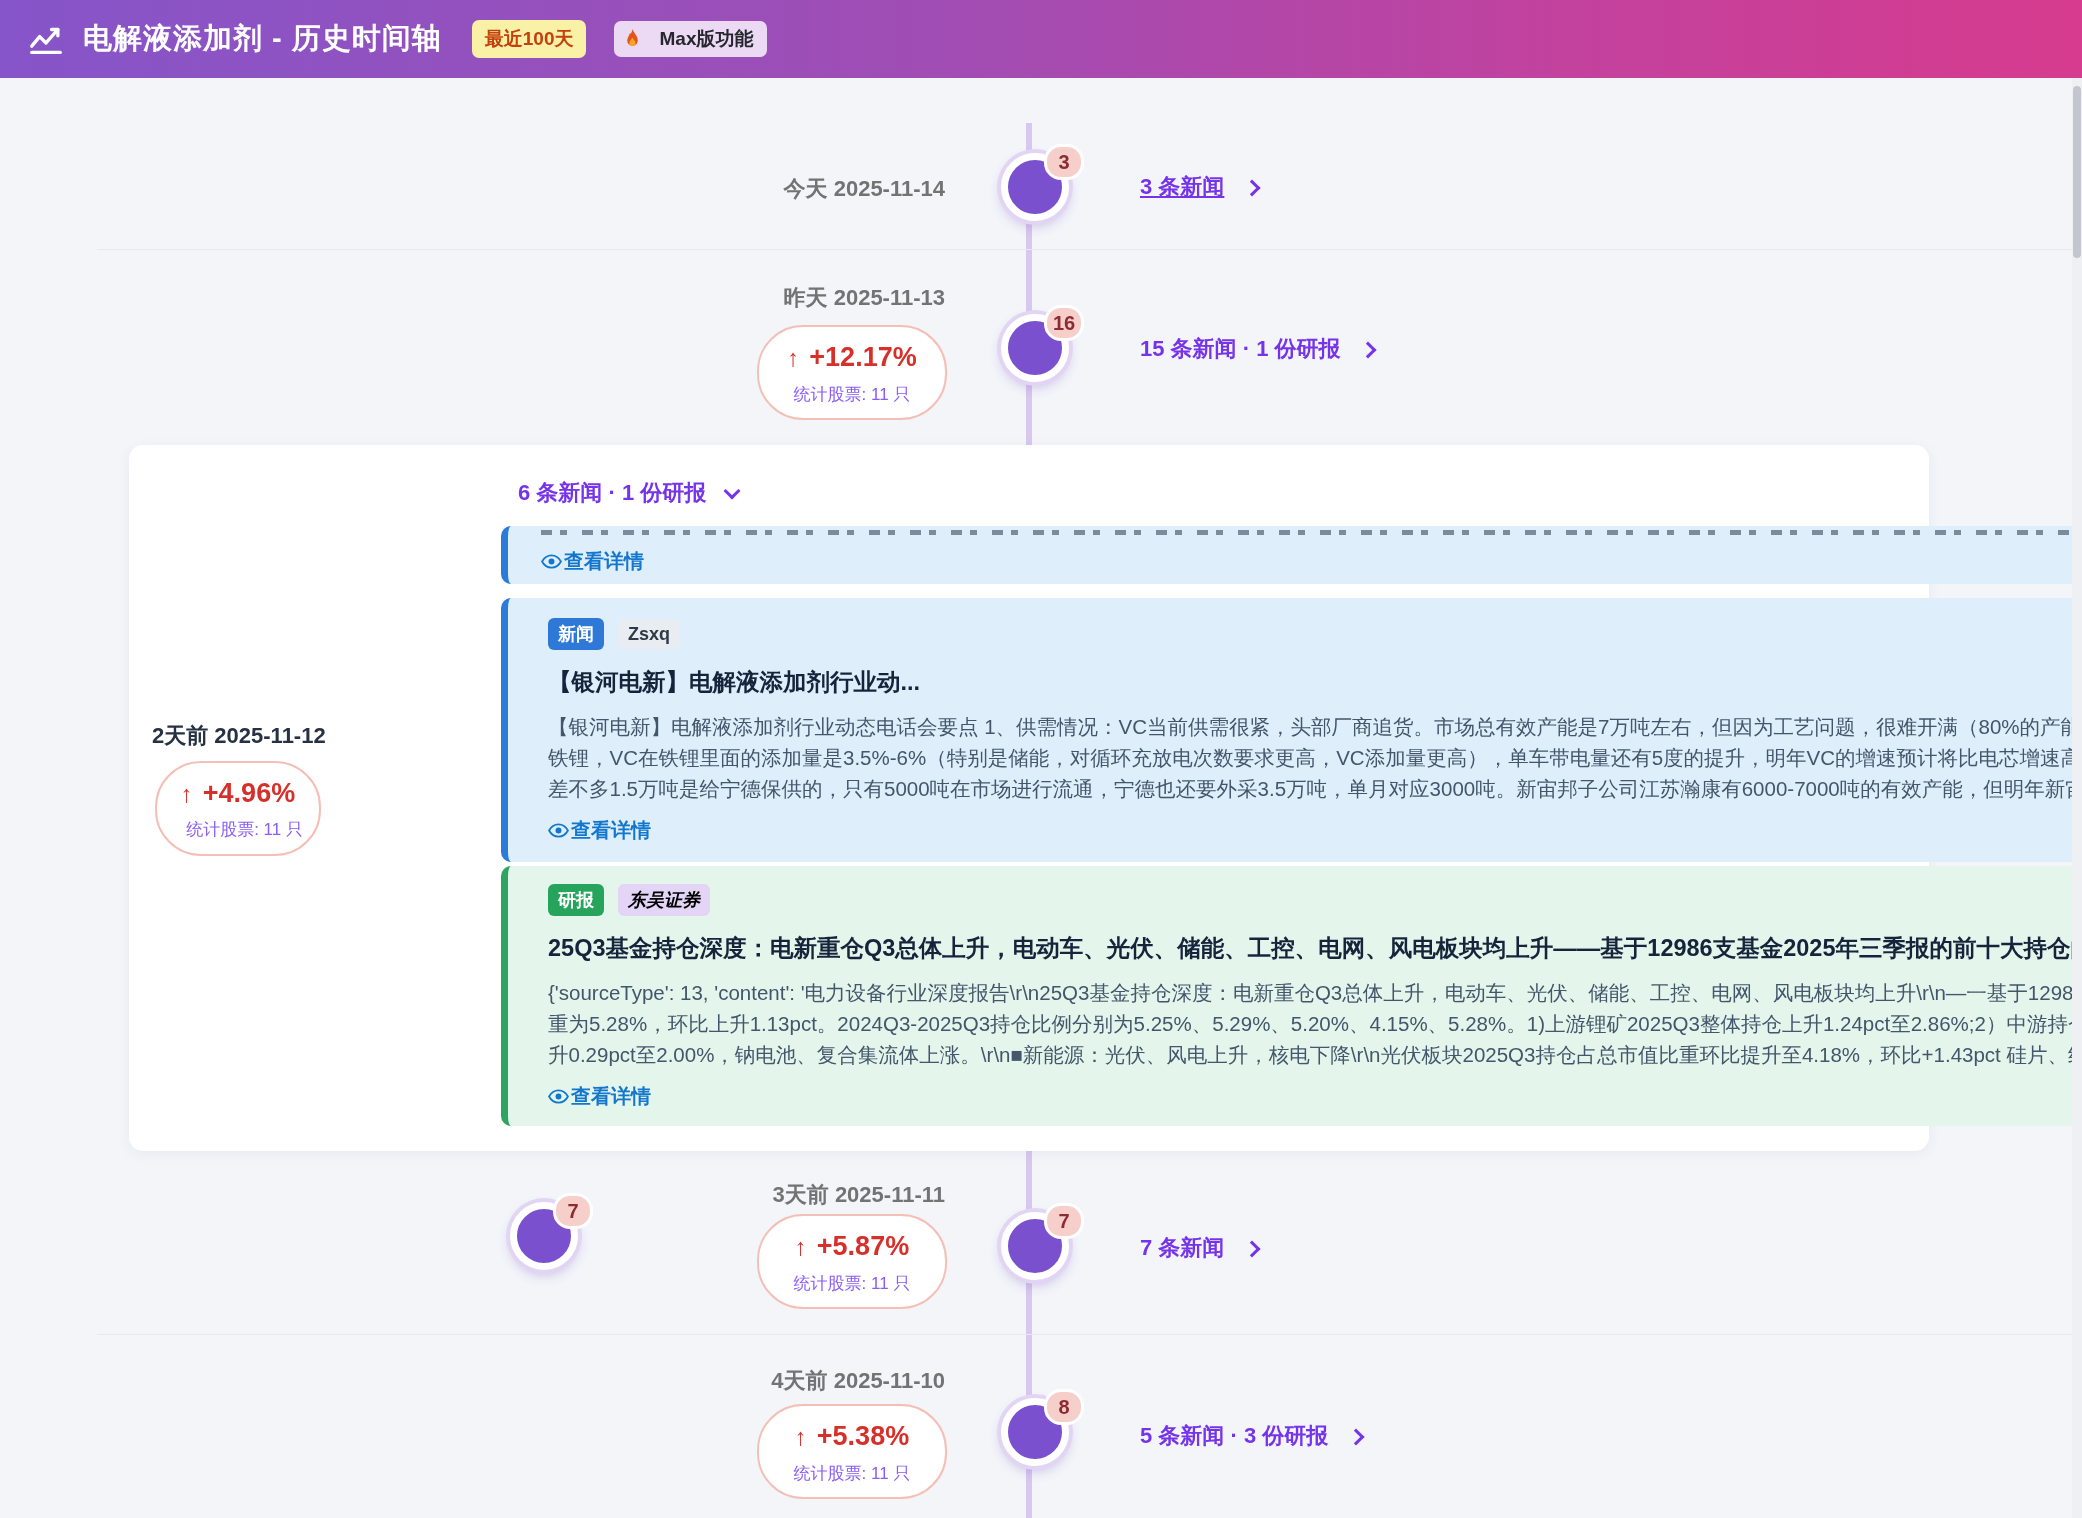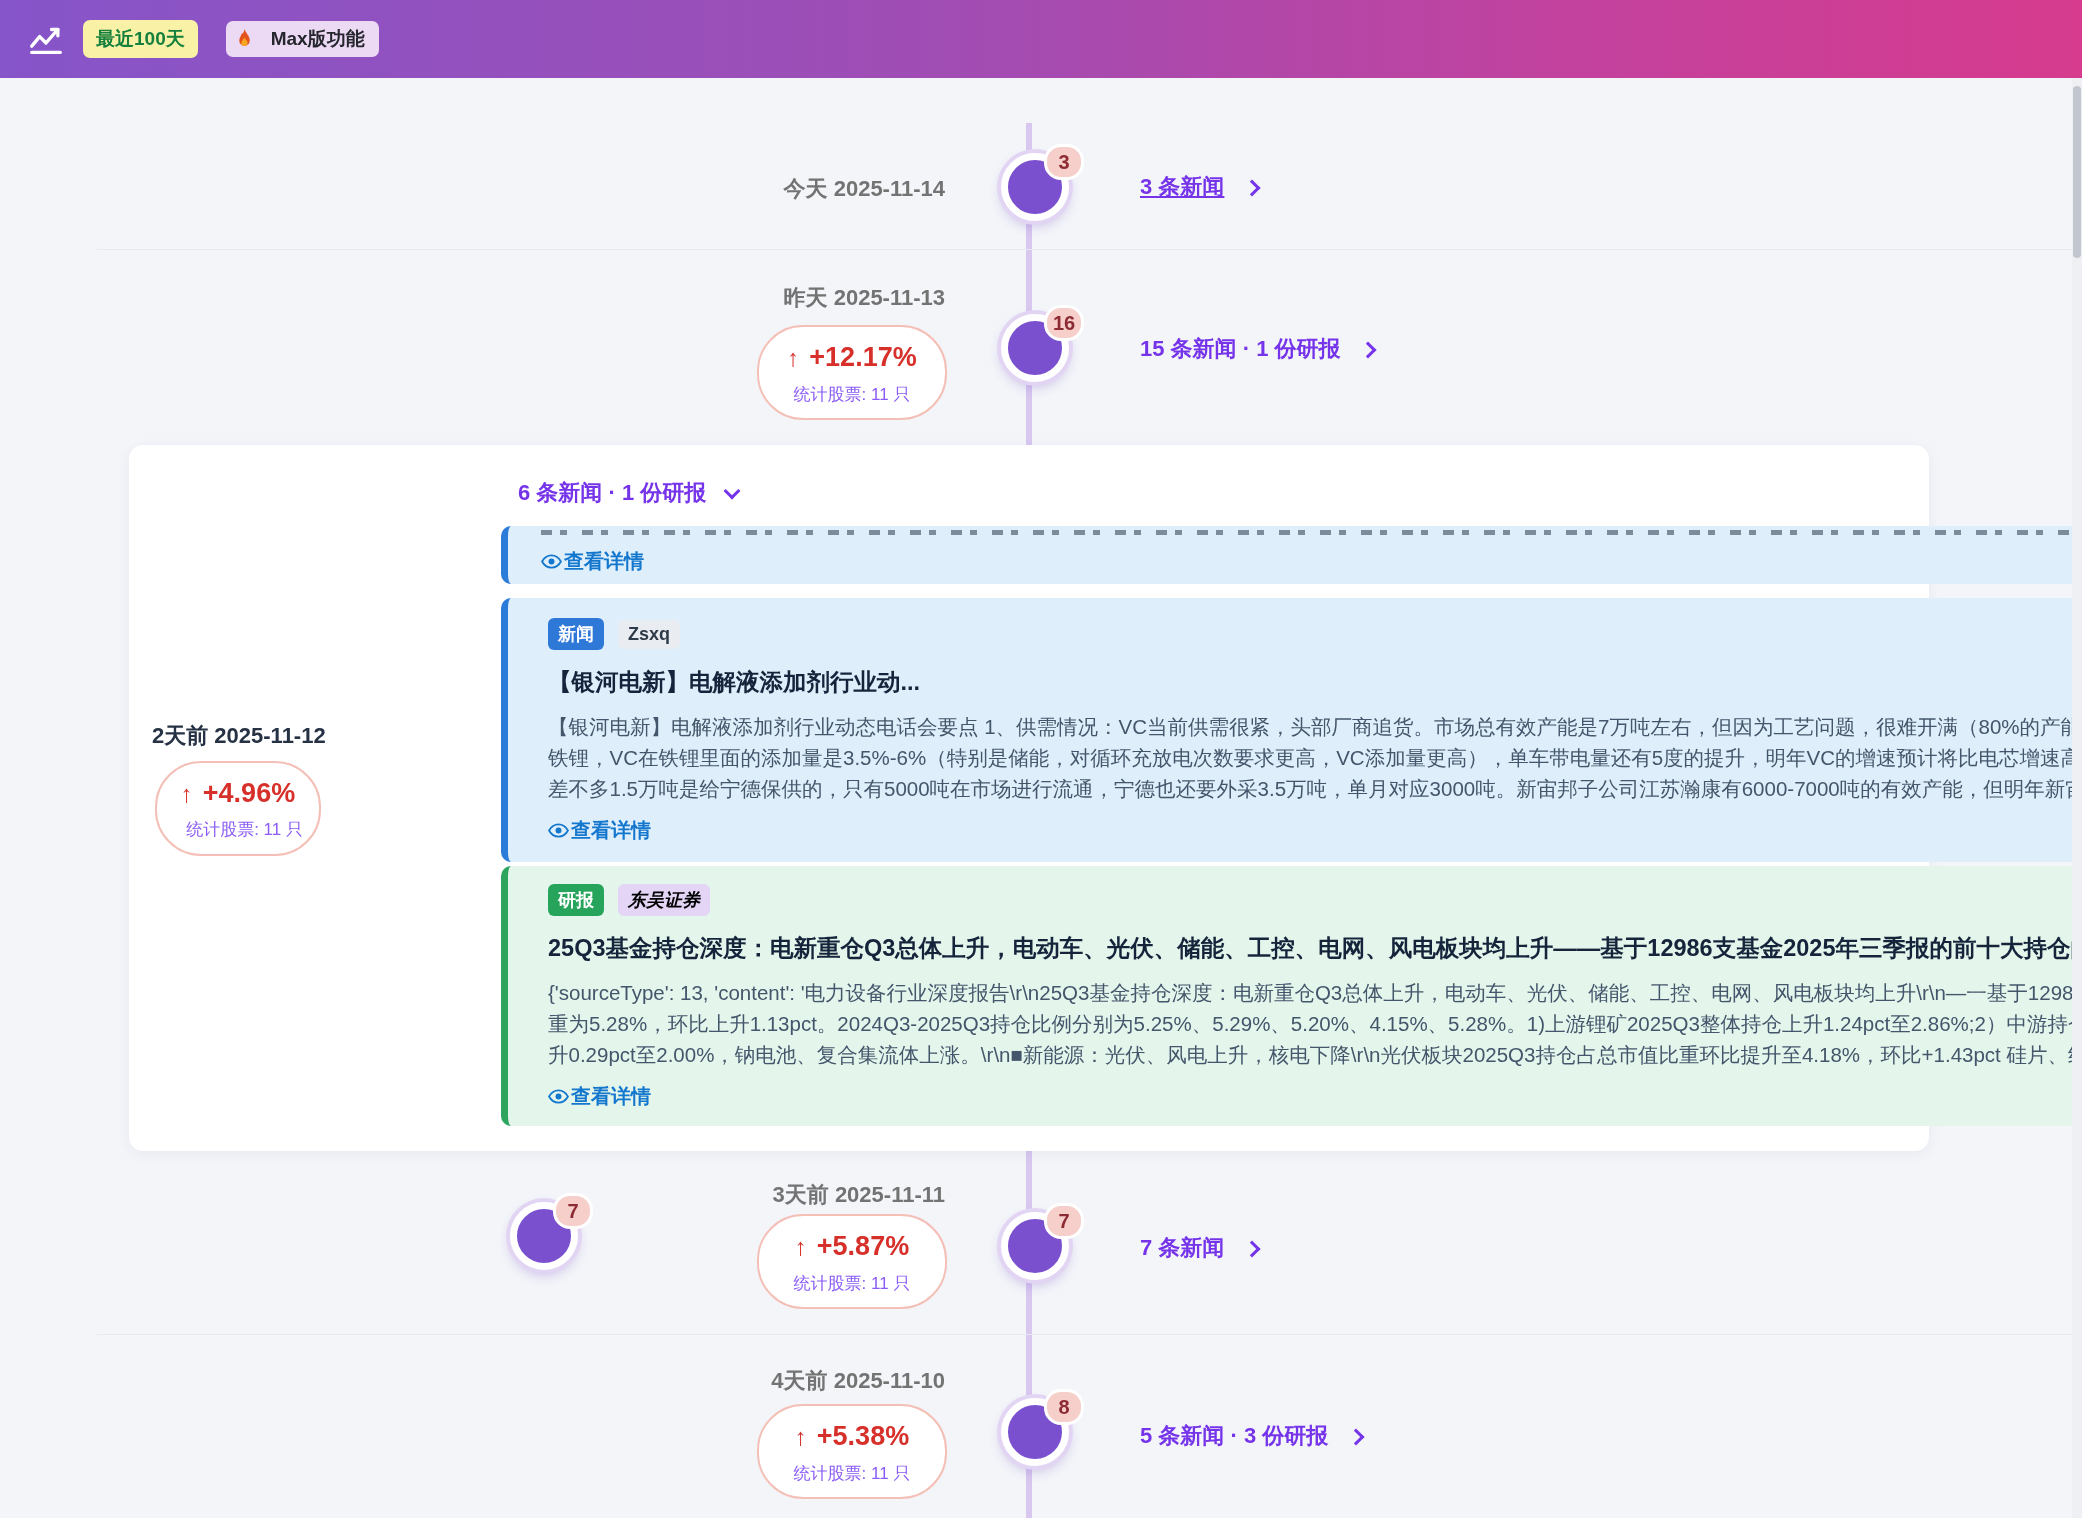--- a/index.html
+++ b/index.html
@@ -11,21 +11,21 @@
   }
   
   .app-header{
     position:absolute;left:0;top:0;width:100%;height:78px;
     background:linear-gradient(90deg,#8655C9 0%,#A04DB4 45%,#C2429E 75%,#D63B8E 100%);
     display:flex;align-items:center;padding-left:27px;box-sizing:border-box;z-index:5;
   }
   .app-header .hicon{width:38px;height:38px;flex:0 0 auto;margin-right:18px;}
   .app-title{color:#fff;font-size:29px;font-weight:bold;letter-spacing:1px;margin:0 30px 0 0;}
   .badge-yellow{
-    background:#F9F1A6;color:#15803d;font-size:19px;font-weight:bold;
+    background:#F9F1A6;color:#c2410c;font-size:19px;font-weight:bold;
     padding:6px 13px;border-radius:7px;margin-right:28px;white-space:nowrap;
   }
   .badge-max{
     background:#ECD9F3;color:#26262E;font-size:19px;font-weight:bold;
     padding:5px 14px 5px 10px;border-radius:7px;display:flex;align-items:center;gap:18px;white-space:nowrap;
   }
   
   .vline{position:absolute;left:1026px;top:123px;bottom:0;width:6px;background:#D8C7EF;z-index:0;}
   .divider{position:absolute;left:97px;right:0;height:1px;background:#E6E9EF;z-index:1;}
   .d1{top:249px;} .d2{top:1334px;}
@@ -117,20 +117,21 @@
 </style>
 </head>
 <body>
 
 <header class="app-header">
   <svg class="hicon" viewBox="0 0 24 24" fill="none" stroke="#ffffff" stroke-width="2.1" stroke-linecap="round" stroke-linejoin="round">
     <path d="M3 16.5l5-6 4 4 7.5-8.5"></path>
       <path d="M15.5 6h4v4"></path>
       <path d="M3 20.5h18"></path>
   </svg>
+  <h1 class="app-title">电解液添加剂 - 历史时间轴</h1>
   <span class="badge-yellow">最近100天</span>
   <span class="badge-max">
     <svg width="17" height="21" viewBox="0 0 16 20">
       <path d="M8 0c1 4 5 6 5 11a5 5 0 0 1-10 0C3 8 5 6.5 5.5 4 7 5 7.5 2 8 0z" fill="#E2541B"></path>
       <path d="M8 8c.8 2 3 3 3 5.4A3 3 0 0 1 5 13c0-2 2-2.6 3-5z" fill="#F6A623"></path>
     </svg>
     <span>Max版功能</span>
   </span>
 </header>
 

